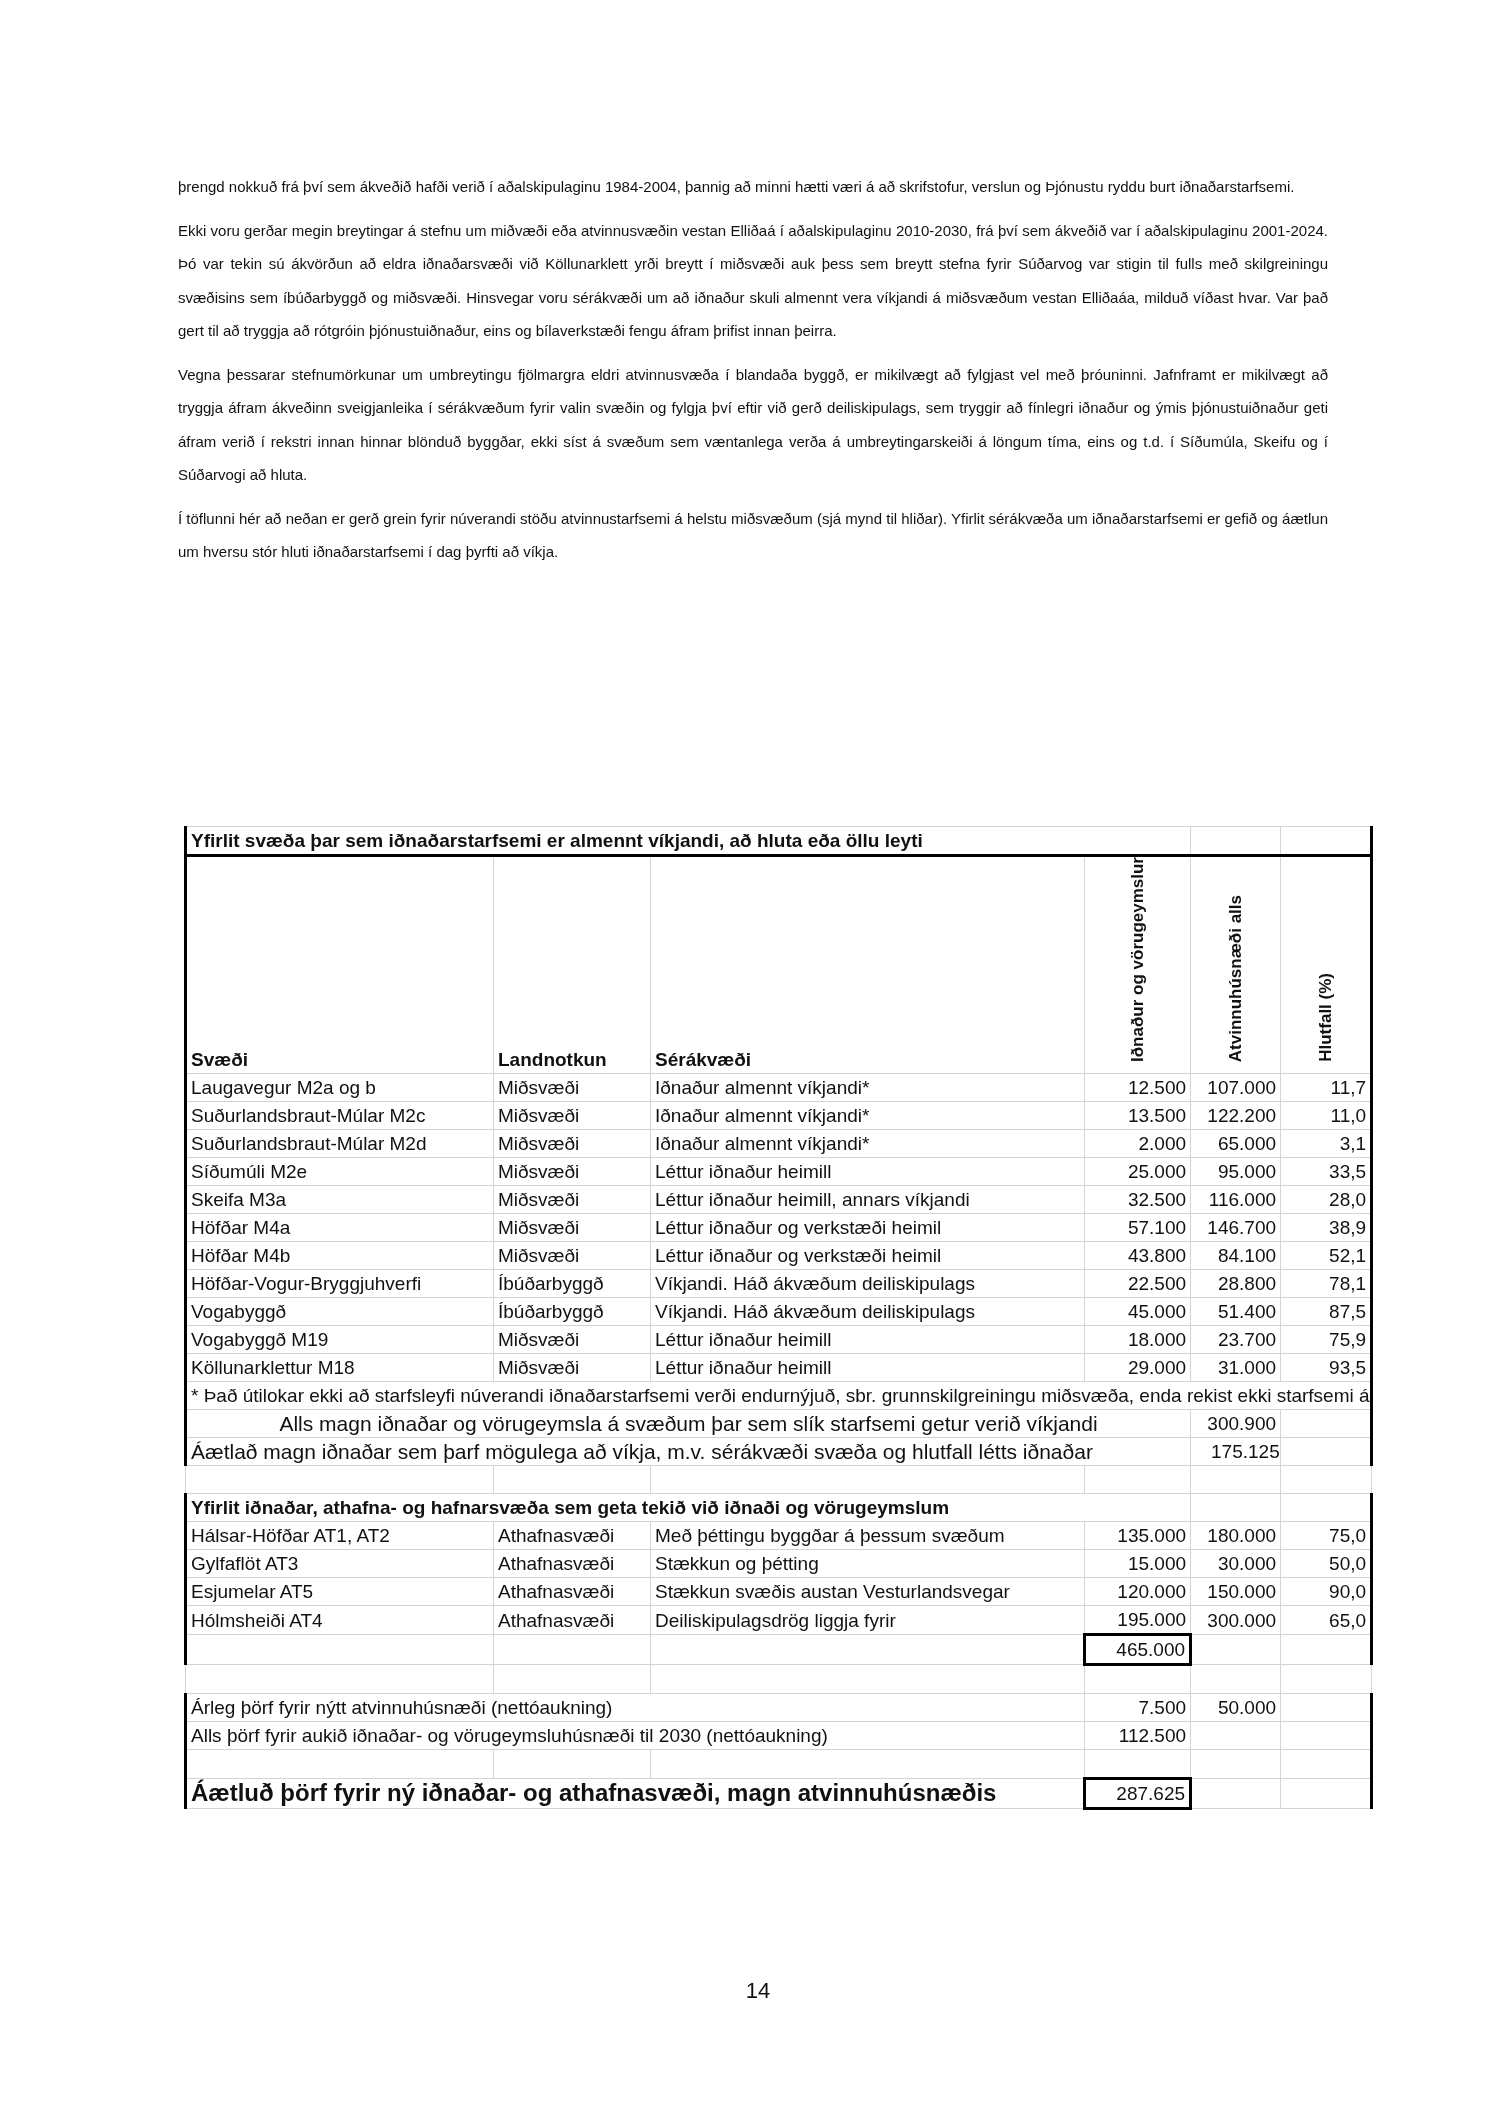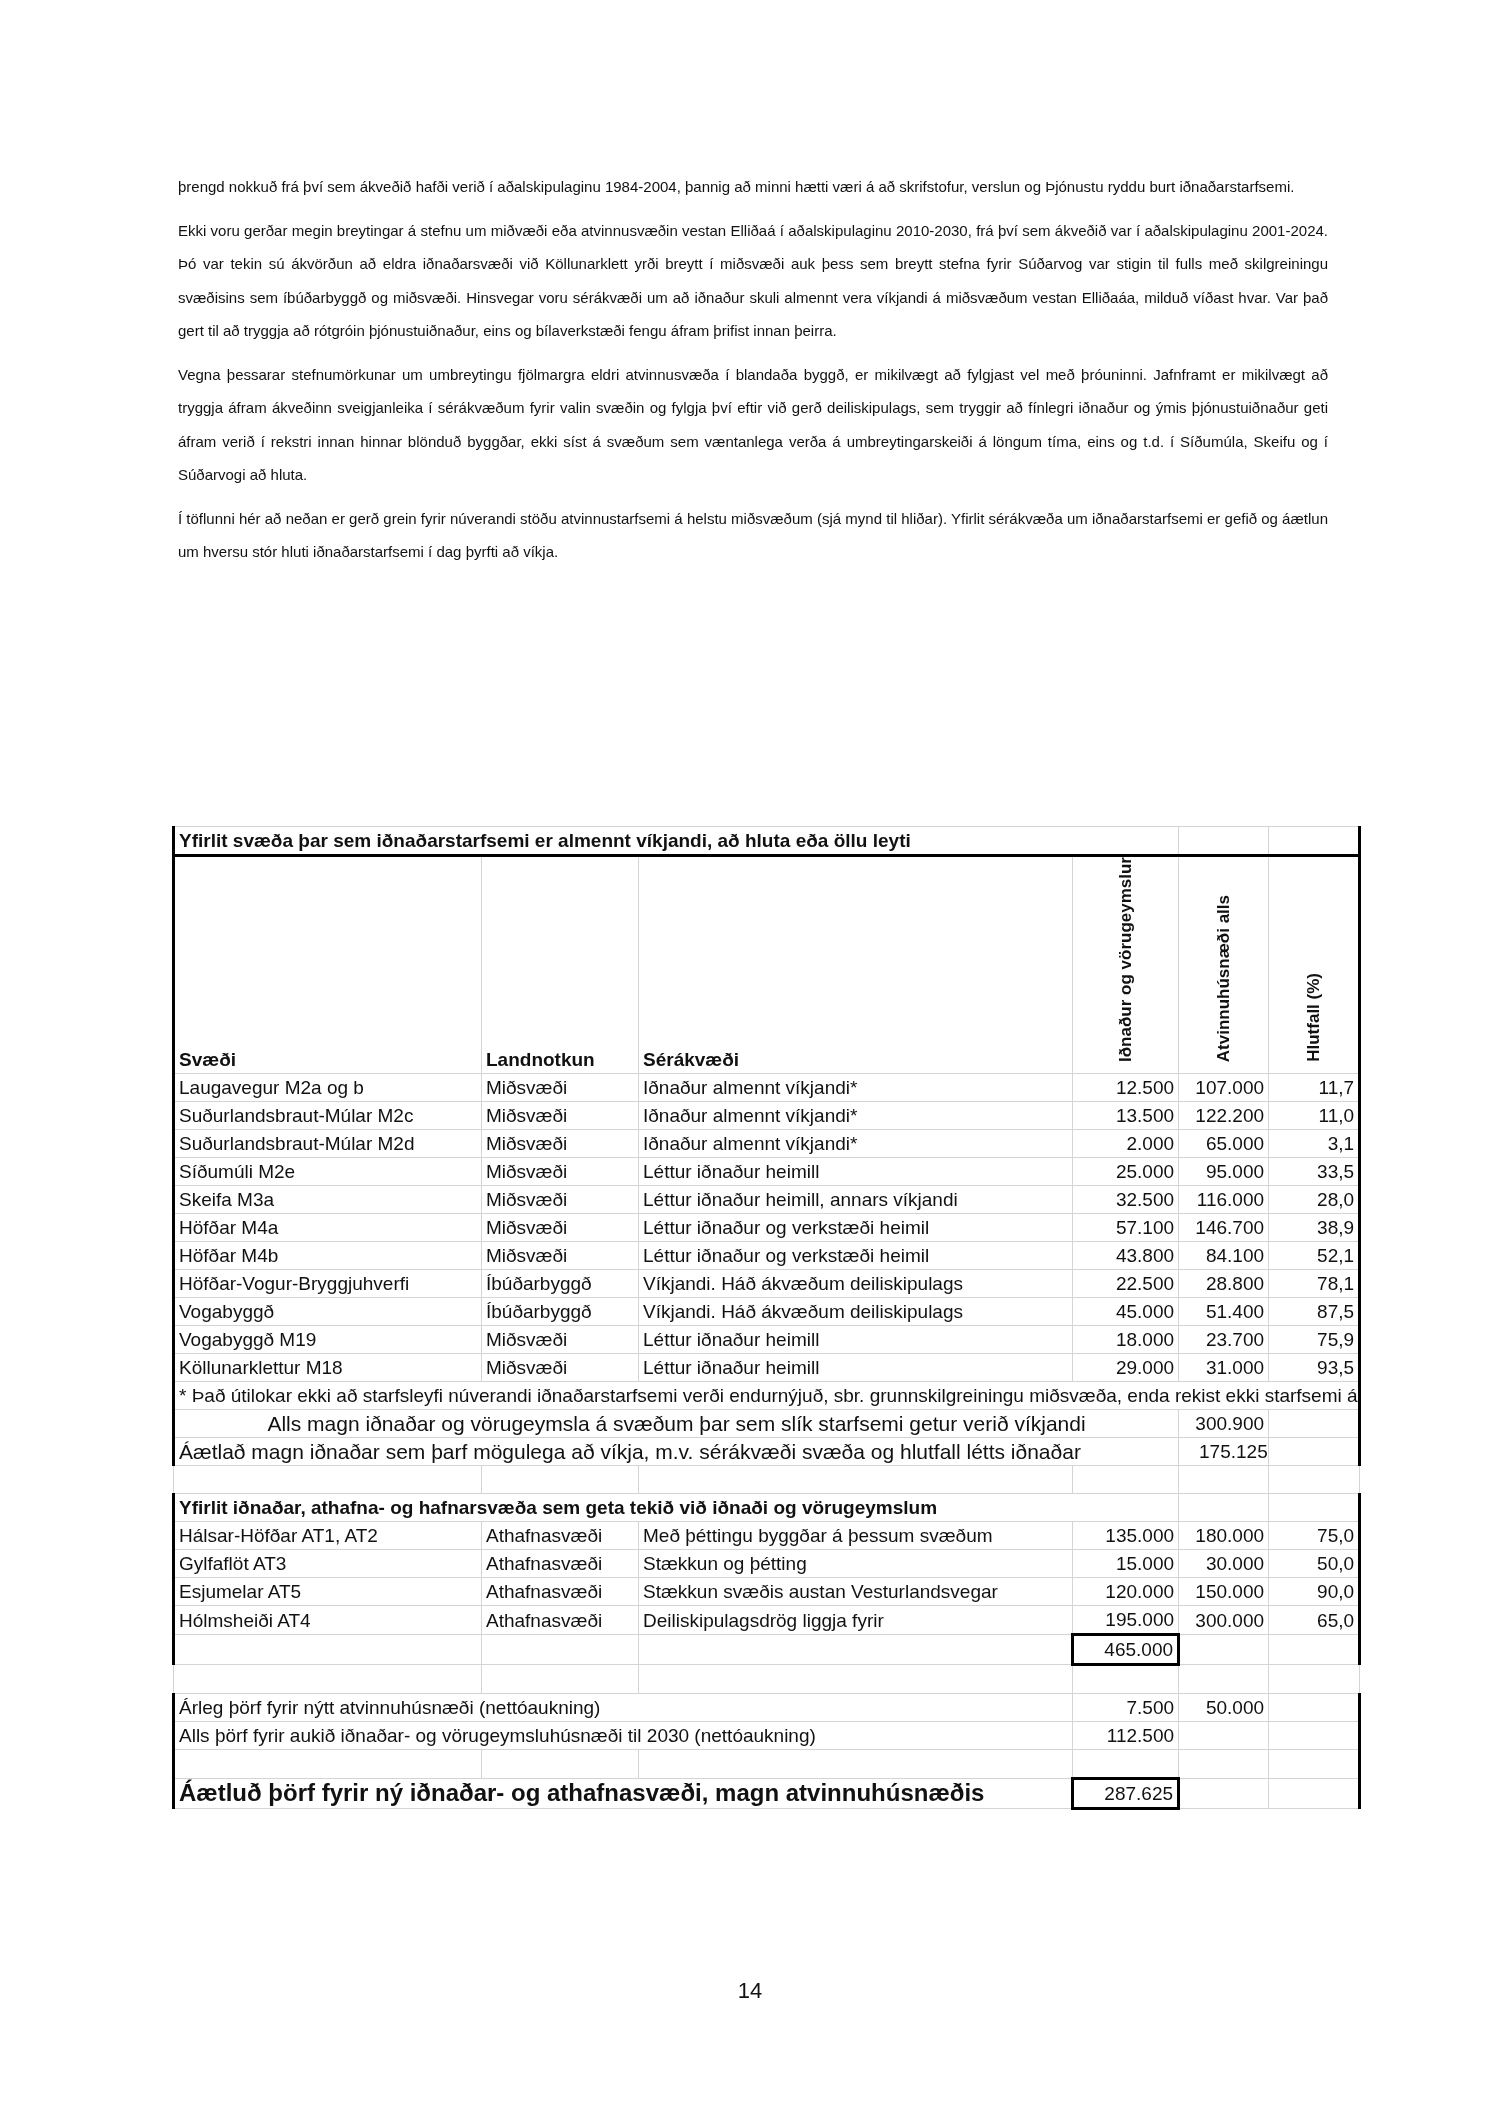--- a/index.html
+++ b/index.html
@@ -2,40 +2,40 @@
 <html><head>
 <meta charset="utf-8">
 <style>
   html, body { margin: 0; padding: 0; background: #ffffff; }
   body { width: 1500px; height: 2122px; position: relative; overflow: hidden;
          font-family: "Liberation Sans", "DejaVu Sans", sans-serif; color: #111; }
   .body-text { position: absolute; left: 178px; width: 1150px; font-size: 15px; line-height: 33.5px; }
   .body-text p { margin: 0 0 10px 0; text-align: justify; }
   .body-text p.first { text-align: justify; }
 
-  table.sheet { position: absolute; left: 172px; top: 826px; border-collapse: collapse; table-layout: fixed; width: 1186px; }
+  table.sheet { position: absolute; left: 184px; top: 826px; border-collapse: collapse; table-layout: fixed; width: 1186px; }
   table.sheet td { border: 1.5px solid #d4d4d4; padding: 0 4px; font-size: 19px; height: 27px; line-height: 26px; white-space: nowrap; overflow: hidden; vertical-align: bottom; }
   table.sheet td.num { text-align: right; margin-left: 42px; }
   .title-row td { font-weight: bold; font-size: 23.5px; height: 33px; vertical-align: middle; }
   .hdr-row td { height: 240px; font-weight: bold; font-size: 18px; }
   .vert { display: inline-block; writing-mode: vertical-rl; transform: rotate(180deg); font-weight: bold; font-size: 17px; white-space: nowrap; }
   .hdr-row td.vcell { text-align: center; vertical-align: bottom; padding-bottom: 4px; }
   .foot-row td { font-size: 9px; height: 16px; line-height: 16px; }
   .big-row td { height: 42px; }
   .big-label { font-weight: bold; font-size: 24px; }
   .spacer td { height: 26px; }
 
   
   .bt td { border-top: 3px solid #000; }
   .bb td { border-bottom: 3px solid #000; }
   td.bl { border-left: 3px solid #000 !important; }
   td.br { border-right: 3px solid #000 !important; }
   td.box { border: 3px solid #000 !important; }
 
-  .page-num { position: absolute; left: 0; width: 1476px; top: 1978px; text-align: center; font-size: 22px; padding-left: 12px; }
+  .page-num { position: absolute; left: 8px; width: 1476px; top: 1978px; text-align: center; font-size: 22px; padding-left: 12px; }
 </style>
 </head>
 <body>
 
 <div class="body-text" style="top:170px;">
   <p class="first">þrengd nokkuð frá því sem ákveðið hafði verið í aðalskipulaginu 1984-2004, þannig að minni hætti væri á að skrifstofur, verslun og Þjónustu ryddu burt iðnaðarstarfsemi.</p>
   <p>Ekki voru gerðar megin breytingar á stefnu um miðvæði eða atvinnusvæðin vestan Elliðaá í aðalskipulaginu 2010-2030, frá því sem ákveðið var í aðalskipulaginu 2001-2024. Þó var tekin sú ákvörðun að eldra iðnaðarsvæði við Köllunarklett yrði breytt í miðsvæði auk þess sem breytt stefna fyrir Súðarvog var stigin til fulls með skilgreiningu svæðisins sem íbúðarbyggð og miðsvæði. Hinsvegar voru sérákvæði um að iðnaður skuli almennt vera víkjandi á miðsvæðum vestan Elliðaáa, milduð víðast hvar. Var það gert til að tryggja að rótgróin þjónustuiðnaður, eins og bílaverkstæði fengu áfram þrifist innan þeirra.</p>
   <p>Vegna þessarar stefnumörkunar um umbreytingu fjölmargra eldri atvinnusvæða í blandaða byggð, er mikilvægt að fylgjast vel með þróuninni. Jafnframt er mikilvægt að tryggja áfram ákveðinn sveigjanleika í sérákvæðum fyrir valin svæðin og fylgja því eftir við gerð deiliskipulags, sem tryggir að fínlegri iðnaður og ýmis þjónustuiðnaður geti áfram verið í rekstri innan hinnar blönduð byggðar, ekki síst á svæðum sem væntanlega verða á umbreytingarskeiði á löngum tíma, eins og t.d. í Síðumúla, Skeifu og í Súðarvogi að hluta.</p>
   <p>Í töflunni hér að neðan er gerð grein fyrir núverandi stöðu atvinnustarfsemi á helstu miðsvæðum (sjá mynd til hliðar). Yfirlit sérákvæða um iðnaðarstarfsemi er gefið og áætlun um hversu stór hluti iðnaðarstarfsemi í dag þyrfti að víkja.</p>
 </div>

